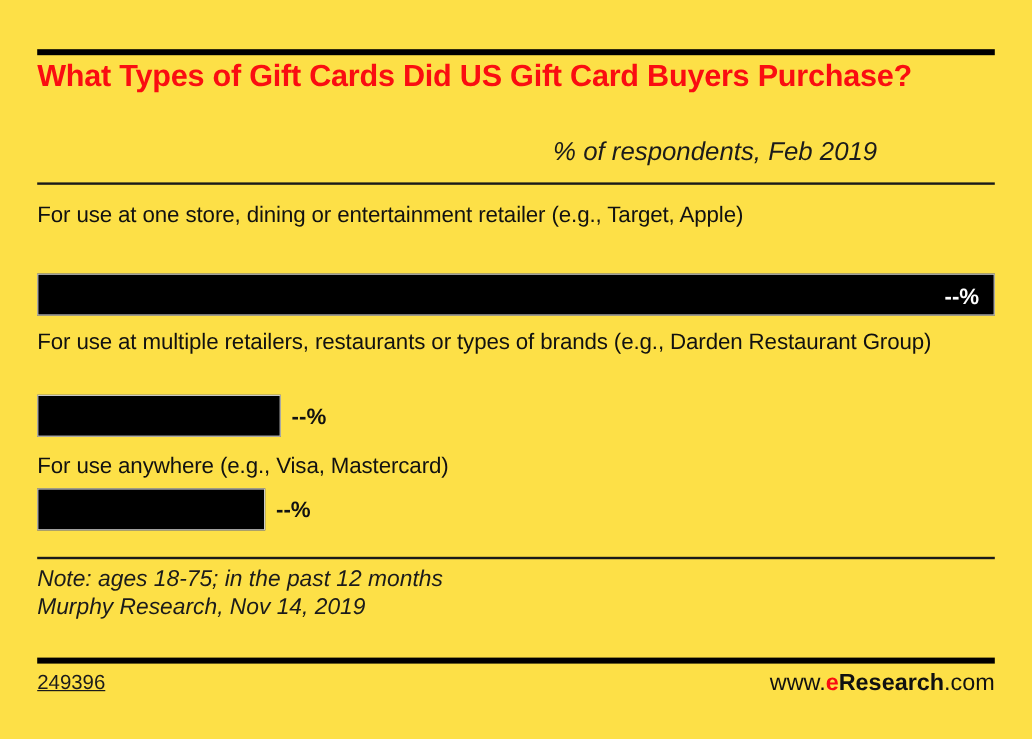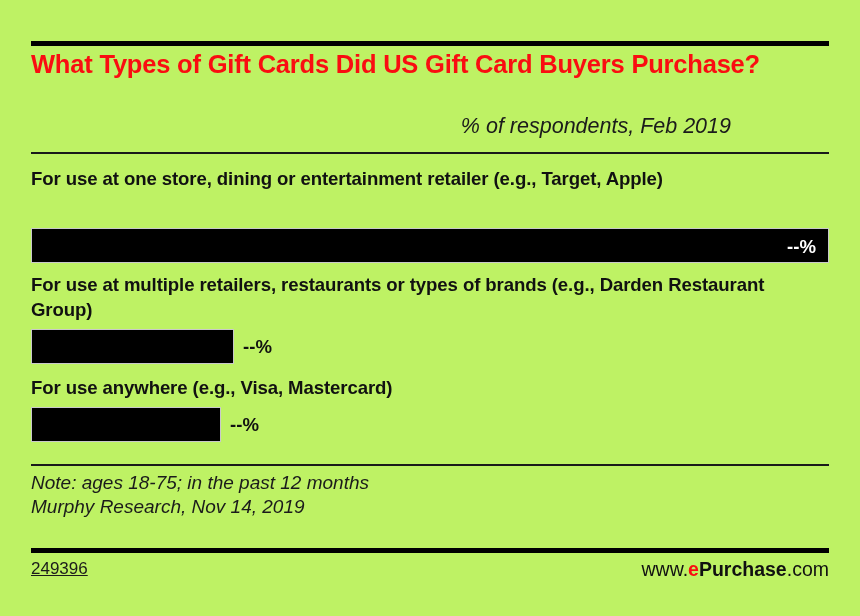--- a/index.html
+++ b/index.html
@@ -10,21 +10,21 @@
     background: #f7f7f7;
     font-family: "Liberation Sans", sans-serif;
     overflow: hidden;
   }
 
   #chart-card {
     position: absolute;
     left: 0; top: 0;
     width: 860px;
     height: 616px;
-    background: #bef264;
+    background: #fde047;
   }
 
   .rule-thick {
     position: absolute;
     left: 31px;
     width: 798px;
     height: 5px;
     background: #000000;
   }
   .rule-thin {
@@ -71,21 +71,21 @@
     width: 860px;
   }
 
   .bar-group { position: relative; }
 
   .bar-label {
     position: absolute;
     left: 31px;
     width: 790px;
     color: #111111;
-    font-weight: bold;
+    font-weight: normal;
     font-size: 18.6px;
     line-height: 25px;
     letter-spacing: -0.1px;
   }
 
   .bar-track {
     position: absolute;
     left: 31px;
     height: 35px;
   }
@@ -222,17 +222,17 @@
   <div id="footnotes">
     <div>Note: ages 18-75; in the past 12 months</div>
     <div>Murphy Research, Nov 14, 2019</div>
   </div>
 
   <div class="rule-thick" id="rule-bottom"></div>
 
   <div id="bottom-row">
     <div id="chart-id">249396</div>
     <div id="emarketer-logo">
-      <span class="lg-www">www.</span><span class="lg-e">e</span><span class="lg-marketer">Purchase</span><span class="lg-com">.com</span>
+      <span class="lg-www">www.</span><span class="lg-e">e</span><span class="lg-marketer">Research</span><span class="lg-com">.com</span>
     </div>
   </div>
 
 </div>
 
 </body></html>

